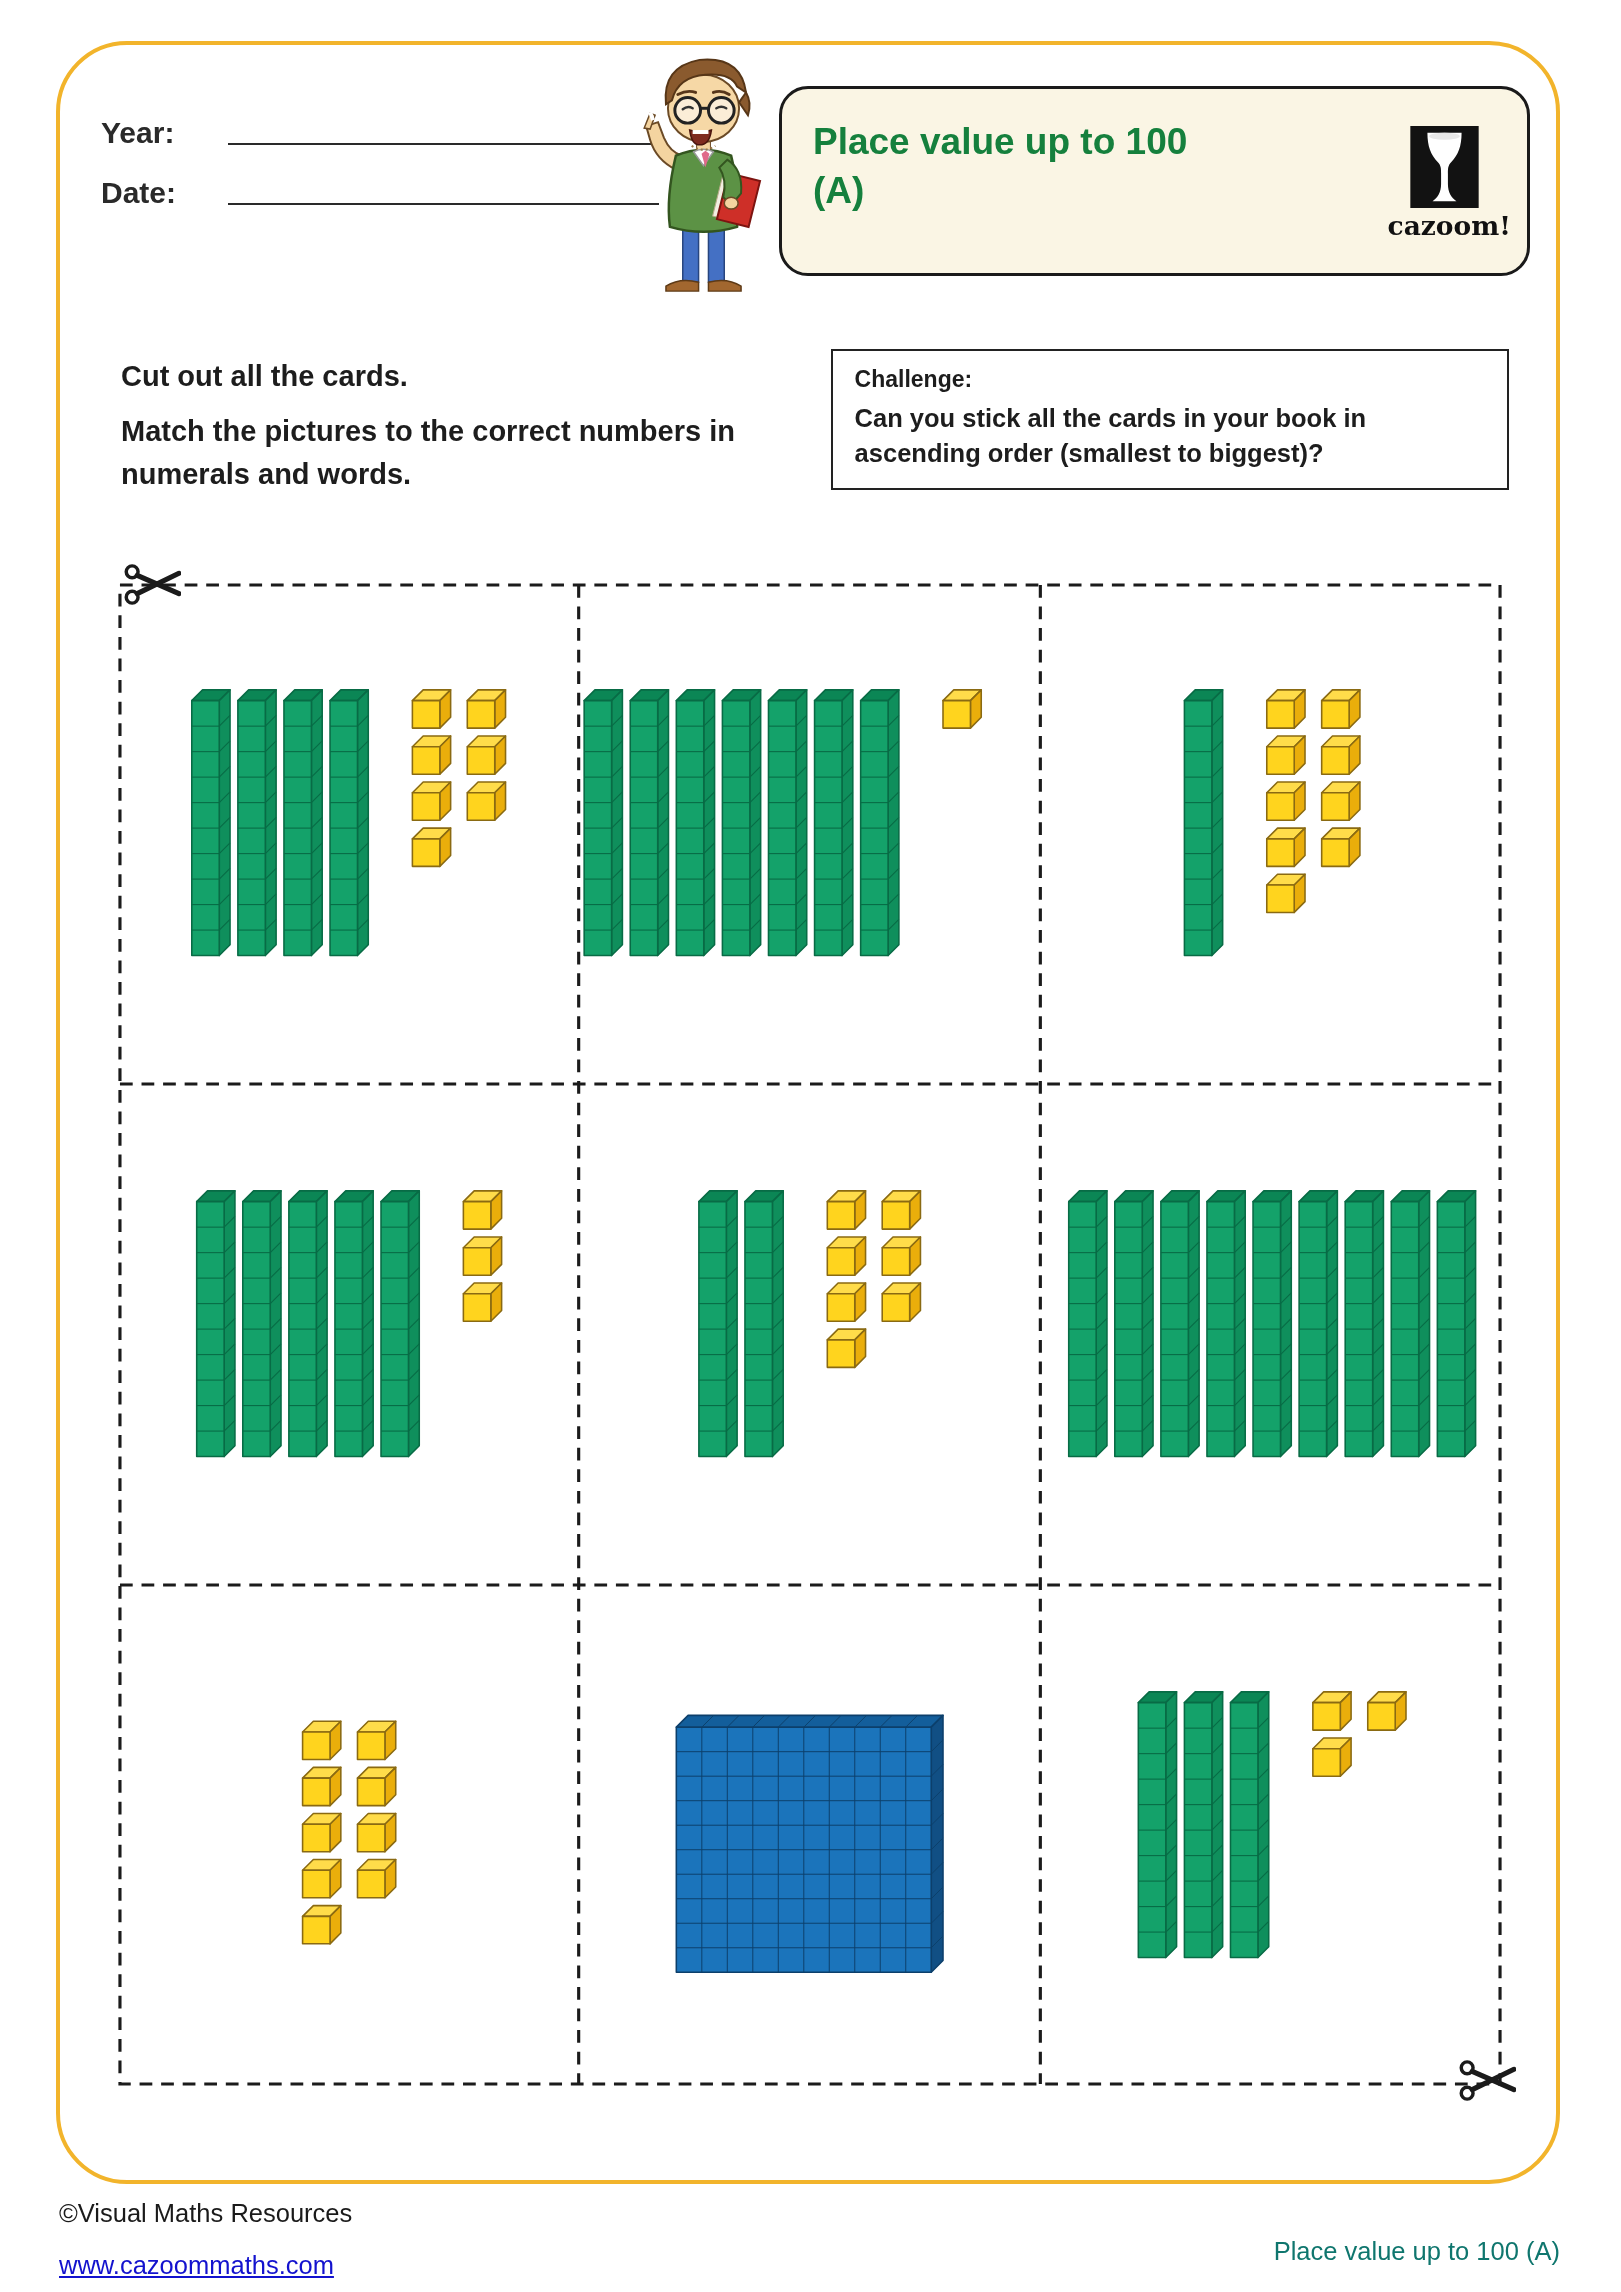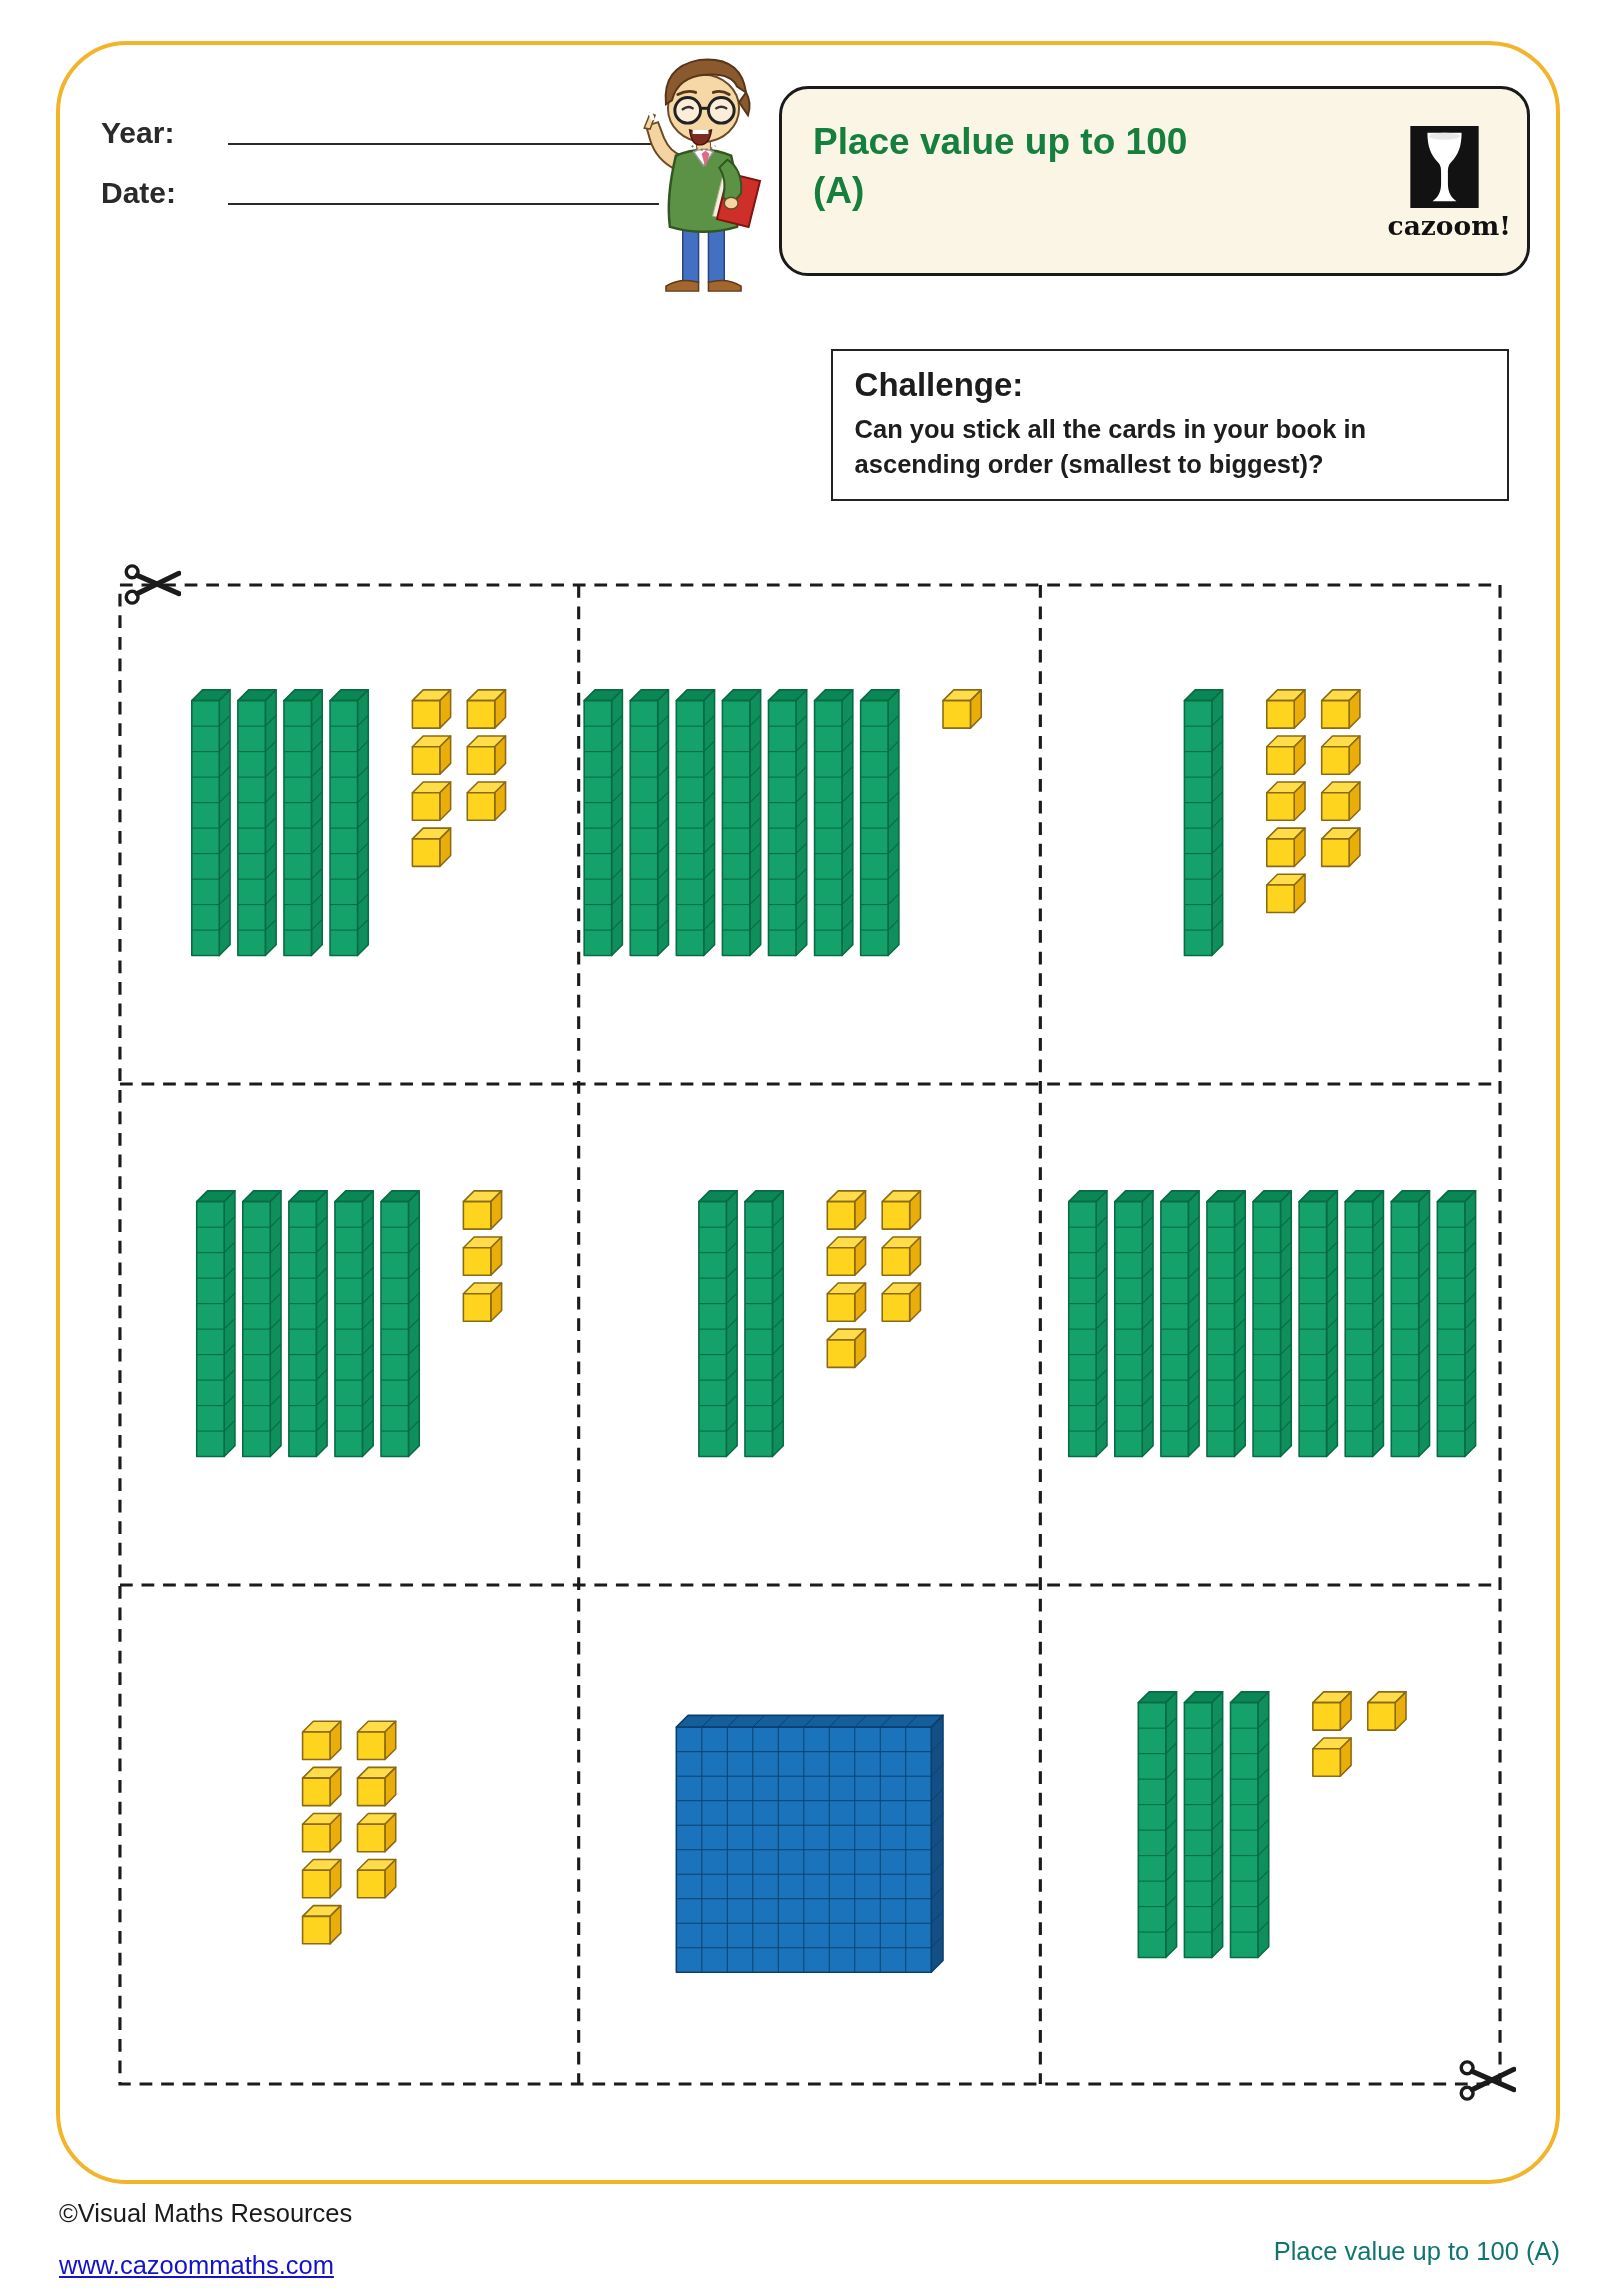--- a/index.html
+++ b/index.html
@@ -20,21 +20,21 @@
   .title-line{font-size:37px;font-weight:bold;line-height:1.32;color:#15803d;}
   .logo{position:absolute;right:25.5px;top:37px;width:114px;text-align:center;}
   .logo-mark{width:71px;height:82px;display:block;margin:0 auto;}
   .logo-text{font-family:"DejaVu Serif",serif;font-weight:bold;font-size:26.5px;color:#111;margin-top:2px;}
   
   .instructions{position:absolute;left:121px;top:355px;width:619px;font-size:29px;font-weight:bold;line-height:1.47;}
   .instructions p{margin:0 0 12.7px 0;}
   
   .challenge-box{position:absolute;left:831px;top:349px;width:678px;box-sizing:border-box;
                  border:2.9px solid #222;padding:14.7px 21.6px 17.6px 21.6px;}
-  .challenge-h{font-size:33px;font-weight:bold;margin-bottom:8.8px;}
+  .challenge-h{font-size:23px;font-weight:bold;margin-bottom:8.8px;}
   .challenge-b{font-size:25.5px;font-weight:bold;line-height:1.35;}
   
   .grid-wrap{position:absolute;left:118px;top:583px;width:1384px;height:1503px;}
   .dash-svg{position:absolute;left:0;top:0;width:100%;height:100%;}
   .cells{position:absolute;left:0;top:0;width:100%;height:100%;display:grid;
          grid-template-columns:repeat(3,1fr);grid-template-rows:repeat(3,1fr);}
   .card-svg{width:100%;height:100%;display:block;}
   .scissors{position:absolute;width:57px;height:43px;}
   .scissors-tl{left:5.9px;top:-19.6px;}
   .scissors-br{left:1341px;top:1476px;}
@@ -100,20 +100,24 @@
     <div class="logo">
       <svg class="logo-mark" viewBox="0 0 40 48">
         <rect width="40" height="48" fill="#121212"></rect>
         <path d="M10,4 h20 c0,8 -2,13 -6,17 c-2,2 -2,4 -2,7 v6 c0,5 2,8 5,10 h-14 c3,-2 5,-5 5,-10 v-6 c0,-3 0,-5 -2,-7 c-4,-4 -6,-9 -6,-17 z" fill="#ffffff"></path>
         <ellipse cx="20" cy="6" rx="9" ry="2" fill="#e8e8e8"></ellipse>
       </svg>
       <div class="logo-text">cazoom!</div>
     </div>
   </div>
 
+  <div class="instructions">
+    <p>Cut out all the cards.</p>
+    <p>Match the pictures to the correct numbers in numerals and words.</p>
+  </div>
 
   <div class="challenge-box">
     <div class="challenge-h">Challenge:</div>
     <div class="challenge-b">Can you stick all the cards in your book in ascending order (smallest to biggest)?</div>
   </div>
 
   <div class="grid-wrap">
     <svg class="dash-svg" viewBox="0 0 1412 1533" preserveAspectRatio="none">
       <rect x="2" y="2" width="1408" height="1529" fill="none" stroke="#1b1b1b" stroke-width="3.2" stroke-dasharray="13 9"></rect>
       <line x1="470" y1="2" x2="470" y2="1531" stroke="#1b1b1b" stroke-width="3.2" stroke-dasharray="13 9"></line>

